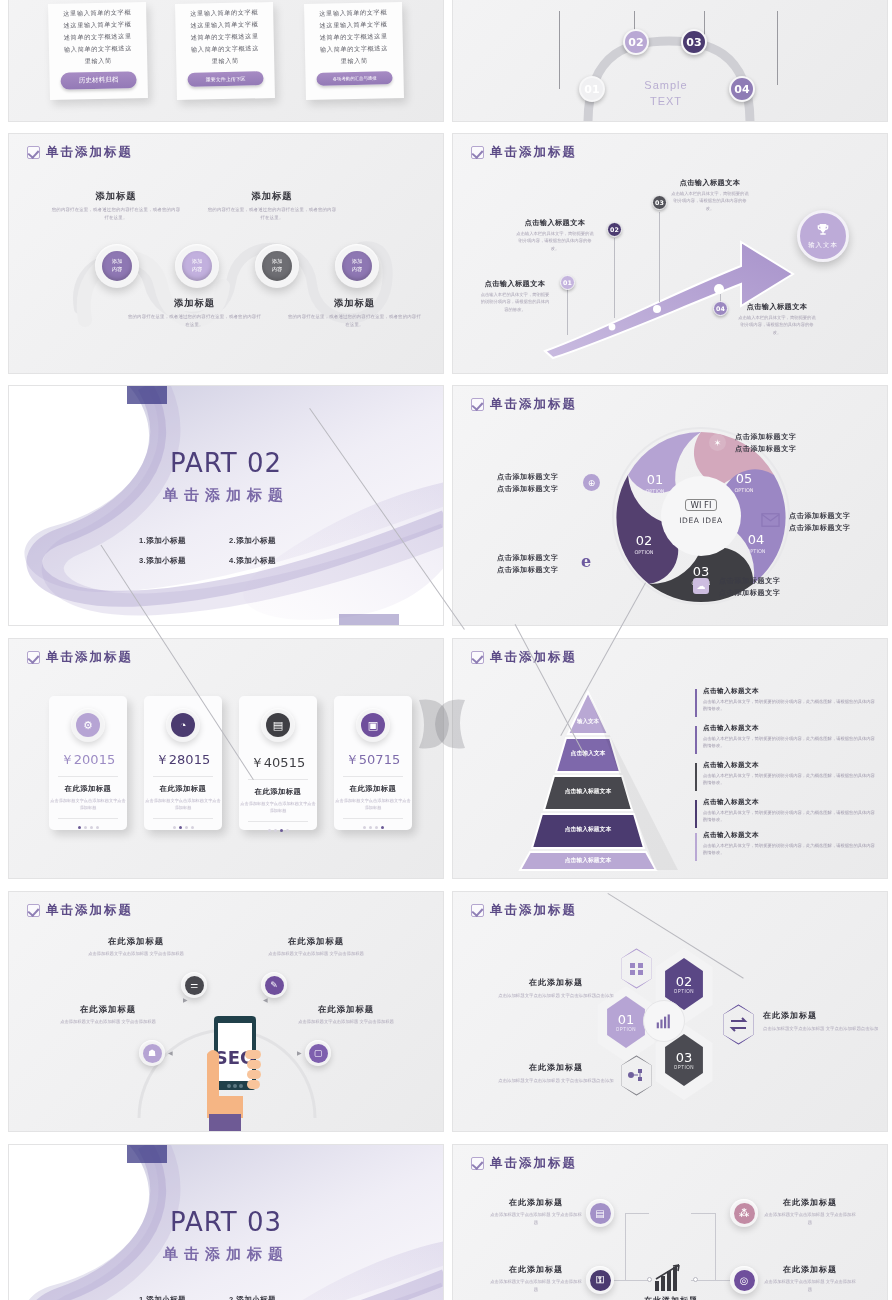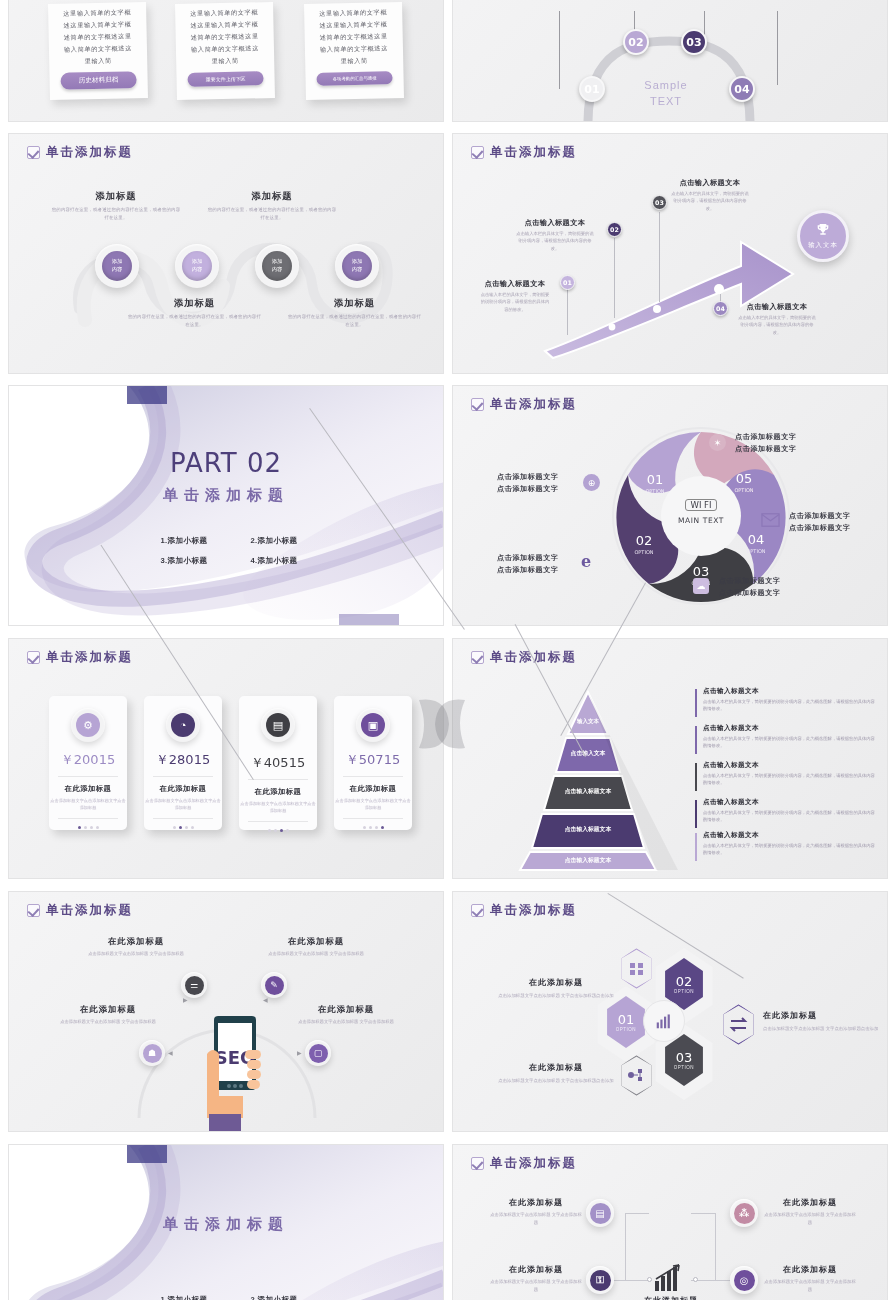--- a/index.html
+++ b/index.html
@@ -70,21 +70,21 @@
           border:1.6px solid #f6f6f7; box-shadow:0 1.5px 3px rgba(0,0,0,.25);
           display:flex;align-items:center;justify-content:center;color:#fff;font-size:6.3px;
           font-weight:700;font-family:"DejaVu Sans",sans-serif;}
   .ar-line { position:absolute; width:1px; background:#bdbdc4; }
 
   
   .part-title { position:absolute; width:100%; text-align:center; }
   .part-title .pt { font-size:26px; color:#4d3f7a; letter-spacing:1px; font-family:"DejaVu Sans",sans-serif; font-weight:400;}
   .part-title .ps { font-size:15px; color:#7b6aa8; letter-spacing:6px; margin-top:8px; font-weight:700;}
   .part-sub { position:absolute; width:100%; display:flex; justify-content:center; gap:0; flex-wrap:wrap;}
-  .part-sub span { width:90px; text-align:center; font-size:7.6px; color:#3b3b44; font-weight:700;
+  .part-sub span { width:90px; text-align:left; font-size:7.6px; color:#3b3b44; font-weight:700;
                    margin:5px 0; letter-spacing:.4px;}
 
   
   .wheel-lbl { position:absolute; font-size:7.1px; color:#3c3c46; font-weight:700; line-height:1.75; letter-spacing:.6px;}
   .wheel-ic { position:absolute; width:17px;height:17px; }
 
   
   .pcard { position:absolute; width:78px; height:134px; background:#fcfcfd;
            border-radius:5px; box-shadow:4px 5px 9px rgba(0,0,0,.14); }
   .pcard .ico-out { width:34px;height:34px;border-radius:50%;background:#f3f3f4;
@@ -367,21 +367,21 @@
     <text x="90" y="150" fill="#fff" font-size="13" font-family="DejaVu Sans" text-anchor="middle">03</text>
     <text x="90" y="159" fill="#e0e0e2" font-size="5" font-family="DejaVu Sans" text-anchor="middle">OPTION</text>
     <text x="145" y="118" fill="#fff" font-size="13" font-family="DejaVu Sans" text-anchor="middle">04</text>
     <text x="145" y="127" fill="#ece6f4" font-size="5" font-family="DejaVu Sans" text-anchor="middle">OPTION</text>
     <text x="133" y="57" fill="#fff" font-size="13" font-family="DejaVu Sans" text-anchor="middle">05</text>
     <text x="133" y="66" fill="#f7eef2" font-size="5" font-family="DejaVu Sans" text-anchor="middle">OPTION</text>
   </svg>
 
   <div style="position:absolute;left:214px;top:108px;width:68px;text-align:center;">
     <div style="font-size:8.5px;color:#3d3d46;border:1px solid #888;border-radius:3px;display:inline-block;padding:0 4px;font-family:'DejaVu Sans',sans-serif;">WI FI</div>
-    <div style="font-size:7.5px;color:#3d3d46;margin-top:4px;letter-spacing:.6px;font-family:'DejaVu Sans',sans-serif;">MAIN TEXT</div>
+    <div style="font-size:7.5px;color:#3d3d46;margin-top:4px;letter-spacing:.6px;font-family:'DejaVu Sans',sans-serif;">IDEA IDEA</div>
   </div>
 
   <div class="wheel-ic" style="left:256px;top:48px;">
     <div class="circ" style="width:17px;height:17px;background:#d8b4c5;color:#fff;font-size:9px;">✶</div>
   </div>
   <div class="wheel-lbl" style="left:282px;top:45px;">
     <div>点击添加标题文字</div>
         <div>点击添加标题文字</div>
   </div>
 
@@ -706,20 +706,21 @@
         <stop offset="100%" stop-color="#d8c9e4" stop-opacity=".12"></stop>
       </linearGradient>
     </defs>
     <path d="M120 0 C 170 60, 120 120, 45 140 C -10 155, 10 215, 120 205 C 240 194, 350 150, 436 120 L436 0 Z" fill="url(#rb3)" opacity=".55"></path>
     <path d="M136 0 C 176 70, 118 128, 52 150 C 0 168, 22 220, 136 212 C 250 204, 360 162, 436 132" fill="none" stroke="#9d90c6" stroke-opacity=".35" stroke-width="16"></path>
     <path d="M150 0 C 186 76, 122 136, 66 158 C 22 176, 40 224, 148 218 C 258 212, 368 174, 436 148" fill="none" stroke="#b6abd3" stroke-opacity=".28" stroke-width="22"></path>
     <path d="M436 96 C 370 110, 300 146, 250 185 C 210 216, 250 241, 330 232 C 390 226, 420 200, 436 180 Z" fill="url(#rb4)" opacity=".5"></path>
     <rect x="118" y="0" width="40" height="18" fill="#3c3a86" opacity=".75"></rect>
   </svg>
   <div class="part-title" style="top:62px;">
+    <div class="pt">PART 03</div>
     <div class="ps">单击添加标题</div>
   </div>
   <div class="part-sub" style="top:145px; left:110px; width:220px;">
     <span>1.添加小标题</span>
     <span>2.添加小标题</span>
   </div>
 </div>
 
 <div class="slide" style="left:452px; top:1144px; width:436px; height:241px;">
   <div class="shead">

